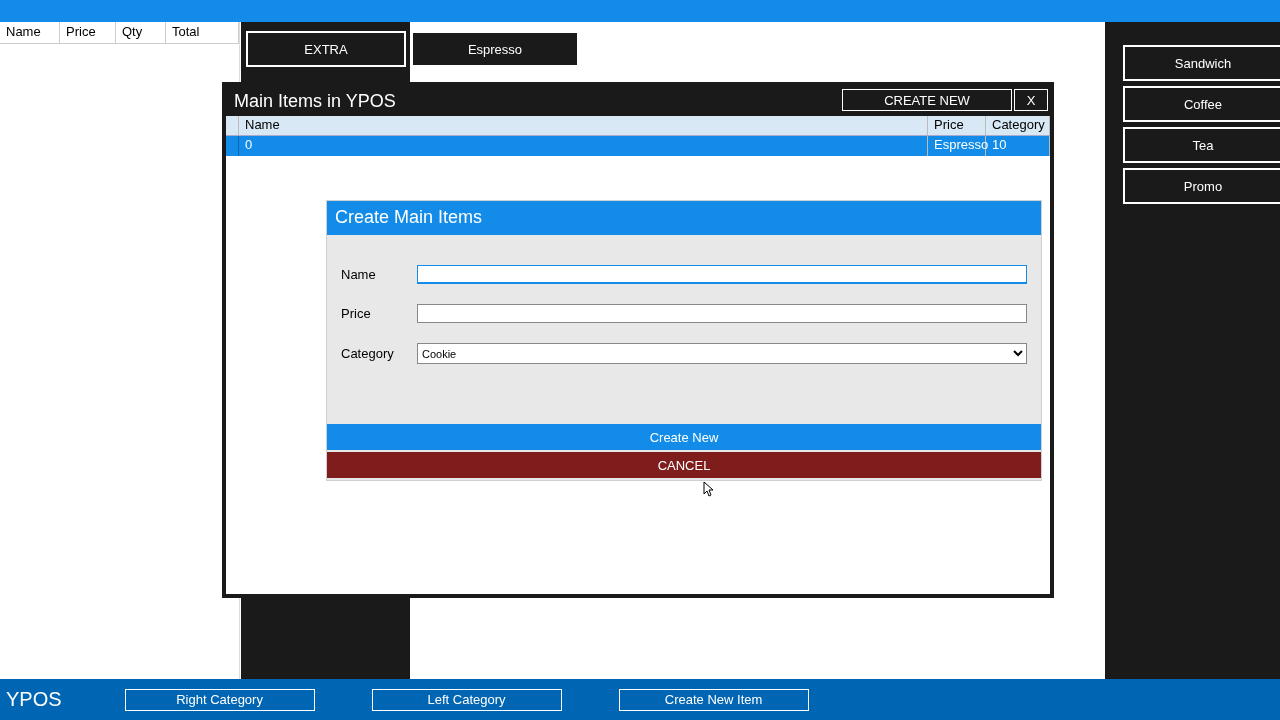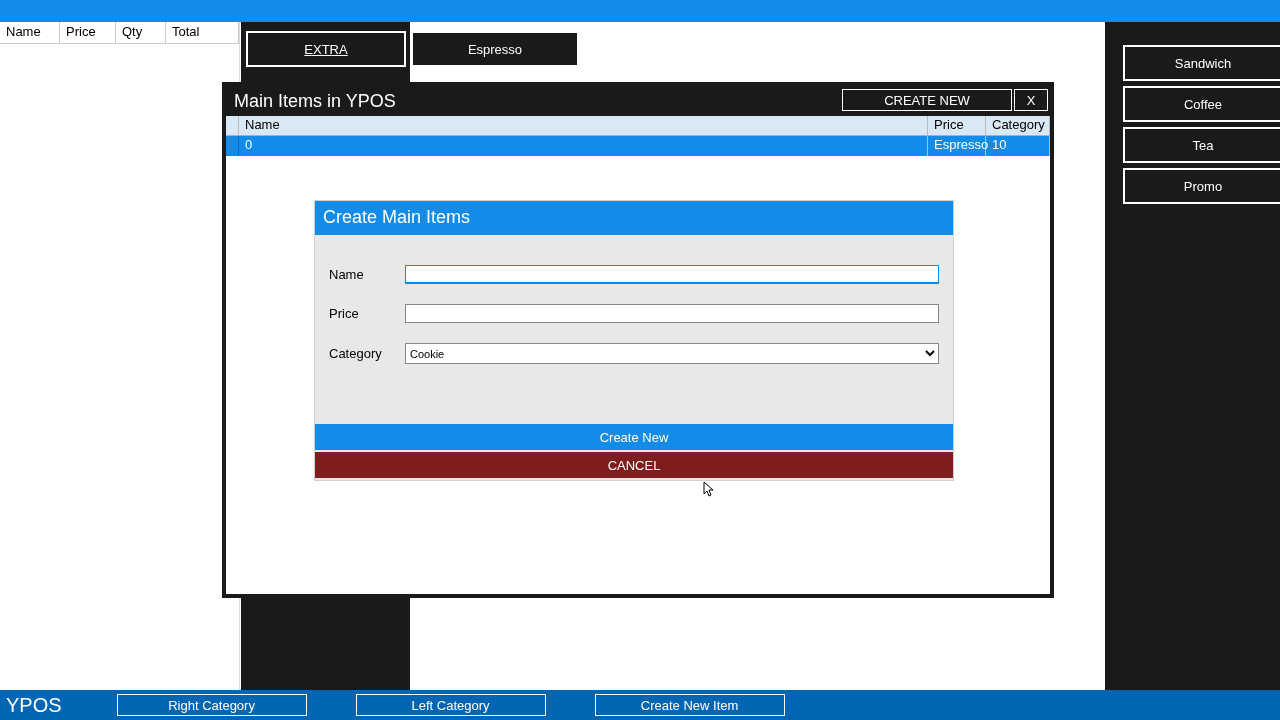--- a/index.html
+++ b/index.html
@@ -86,33 +86,32 @@
     position: absolute;
     top: 26px; left: 411px;
     width: 168px;
     z-index: 4;
   }
   .cat-btn.extra {
     position: absolute;
     top: 26px; left: 246px;
     width: 160px;
     z-index: 4;
-    text-decoration: underline;
   }
 
   
   .footer {
     position: absolute;
     left: 0; right: 0; bottom: 0;
-    height: 30px;
+    height: 41px;
     background: #0066b3;
     display: flex;
     align-items: center;
     padding: 0 6px;
-    gap: 6px;
+    gap: 14px;
     color: #fff;
   }
   .footer .brand {
     font-size: 20px;
     margin-right: 6px;
   }
   .footer-btn {
     border: 1px solid #fff;
     height: 22px;
     width: 190px;
@@ -184,22 +183,22 @@
   }
   .grid-body {
     height: 438px;
     background: #fff;
     position: relative;
   }
 
   
   .form-panel {
     position: absolute;
-    top: 44px; left: 88px;
-    width: 640px;
+    top: 44px; left: 100px;
+    width: 716px;
     background: #e8e8e8;
     border: 1px solid #d0d0d0;
   }
   .form-title {
     background: #128ce8;
     color: #fff;
     font-size: 18px;
     padding: 6px 8px;
     height: 34px;
   }

